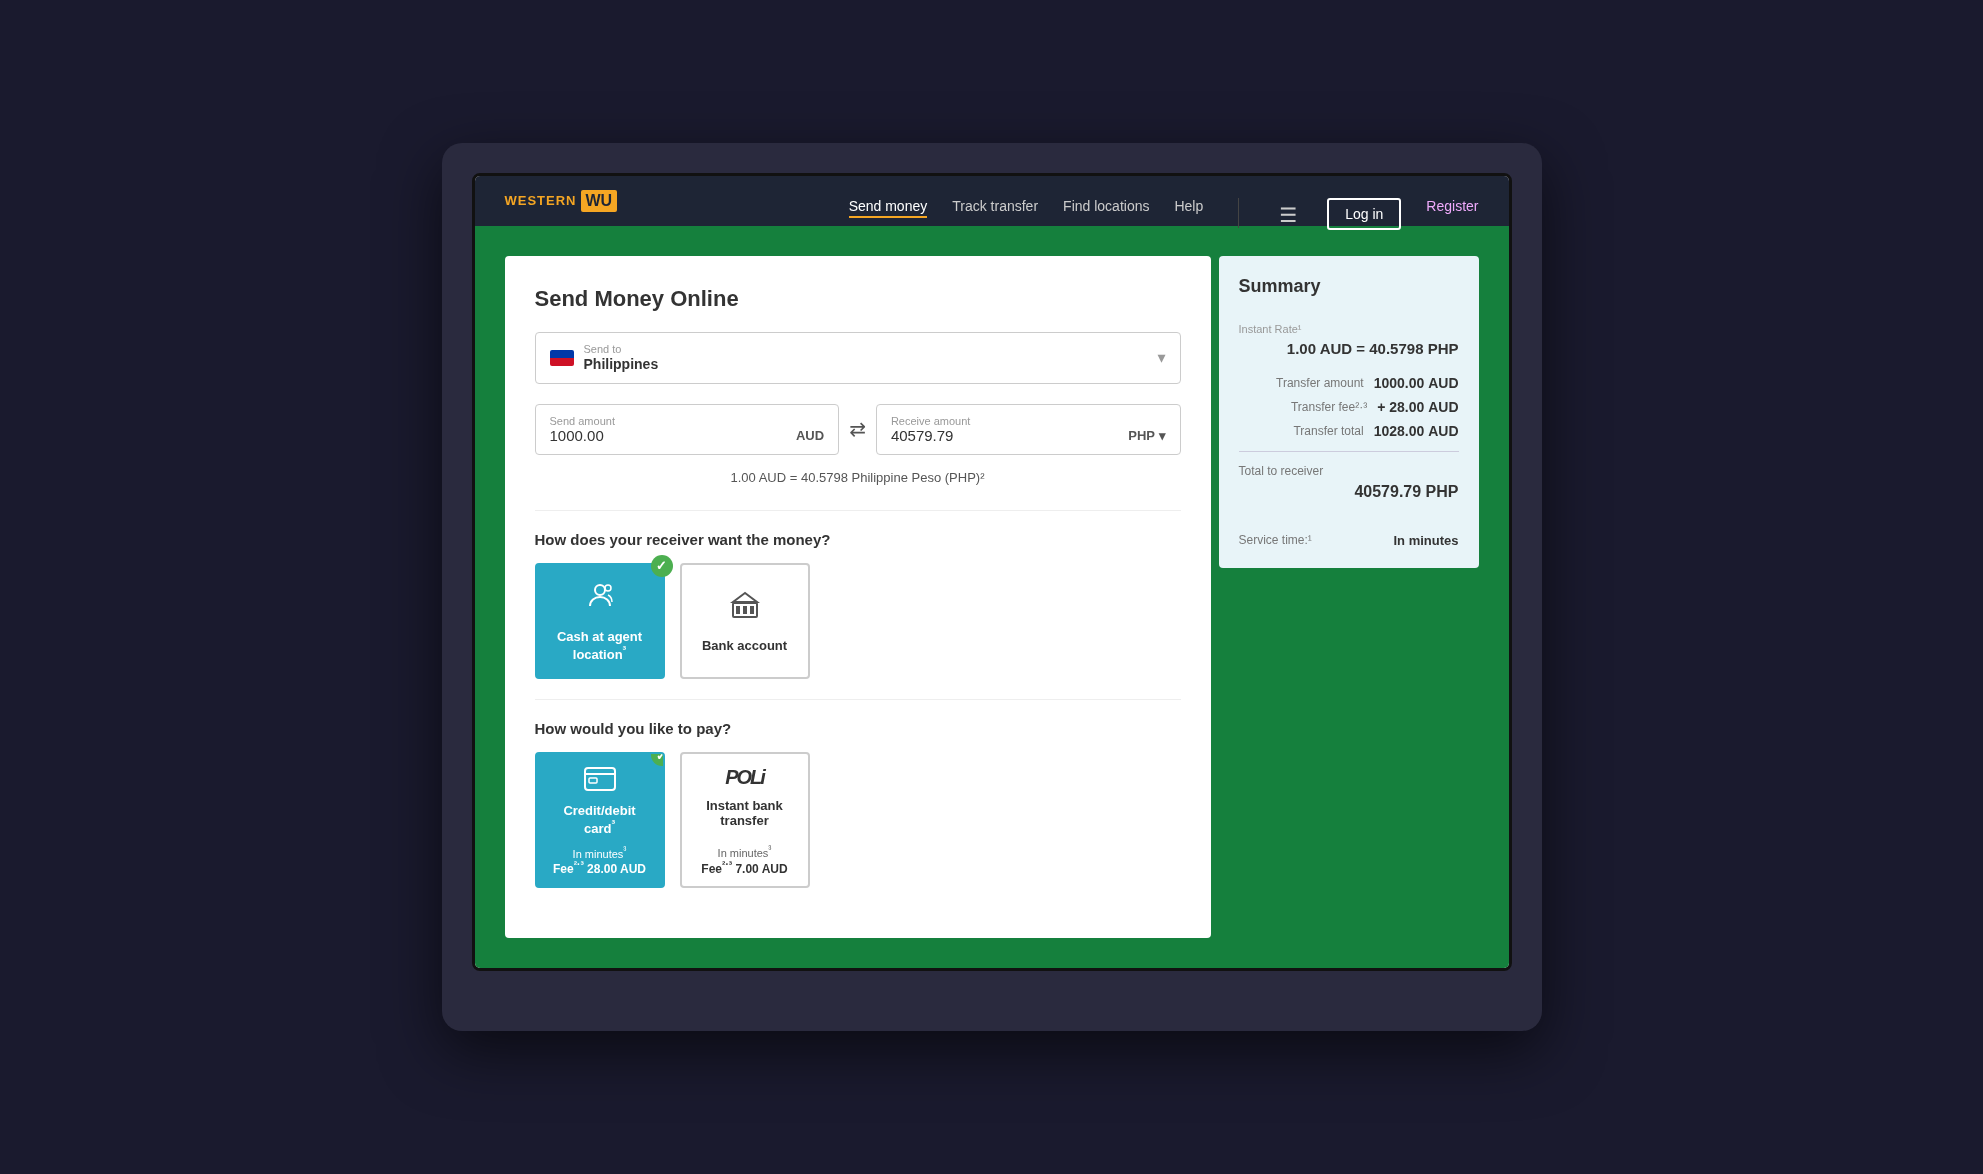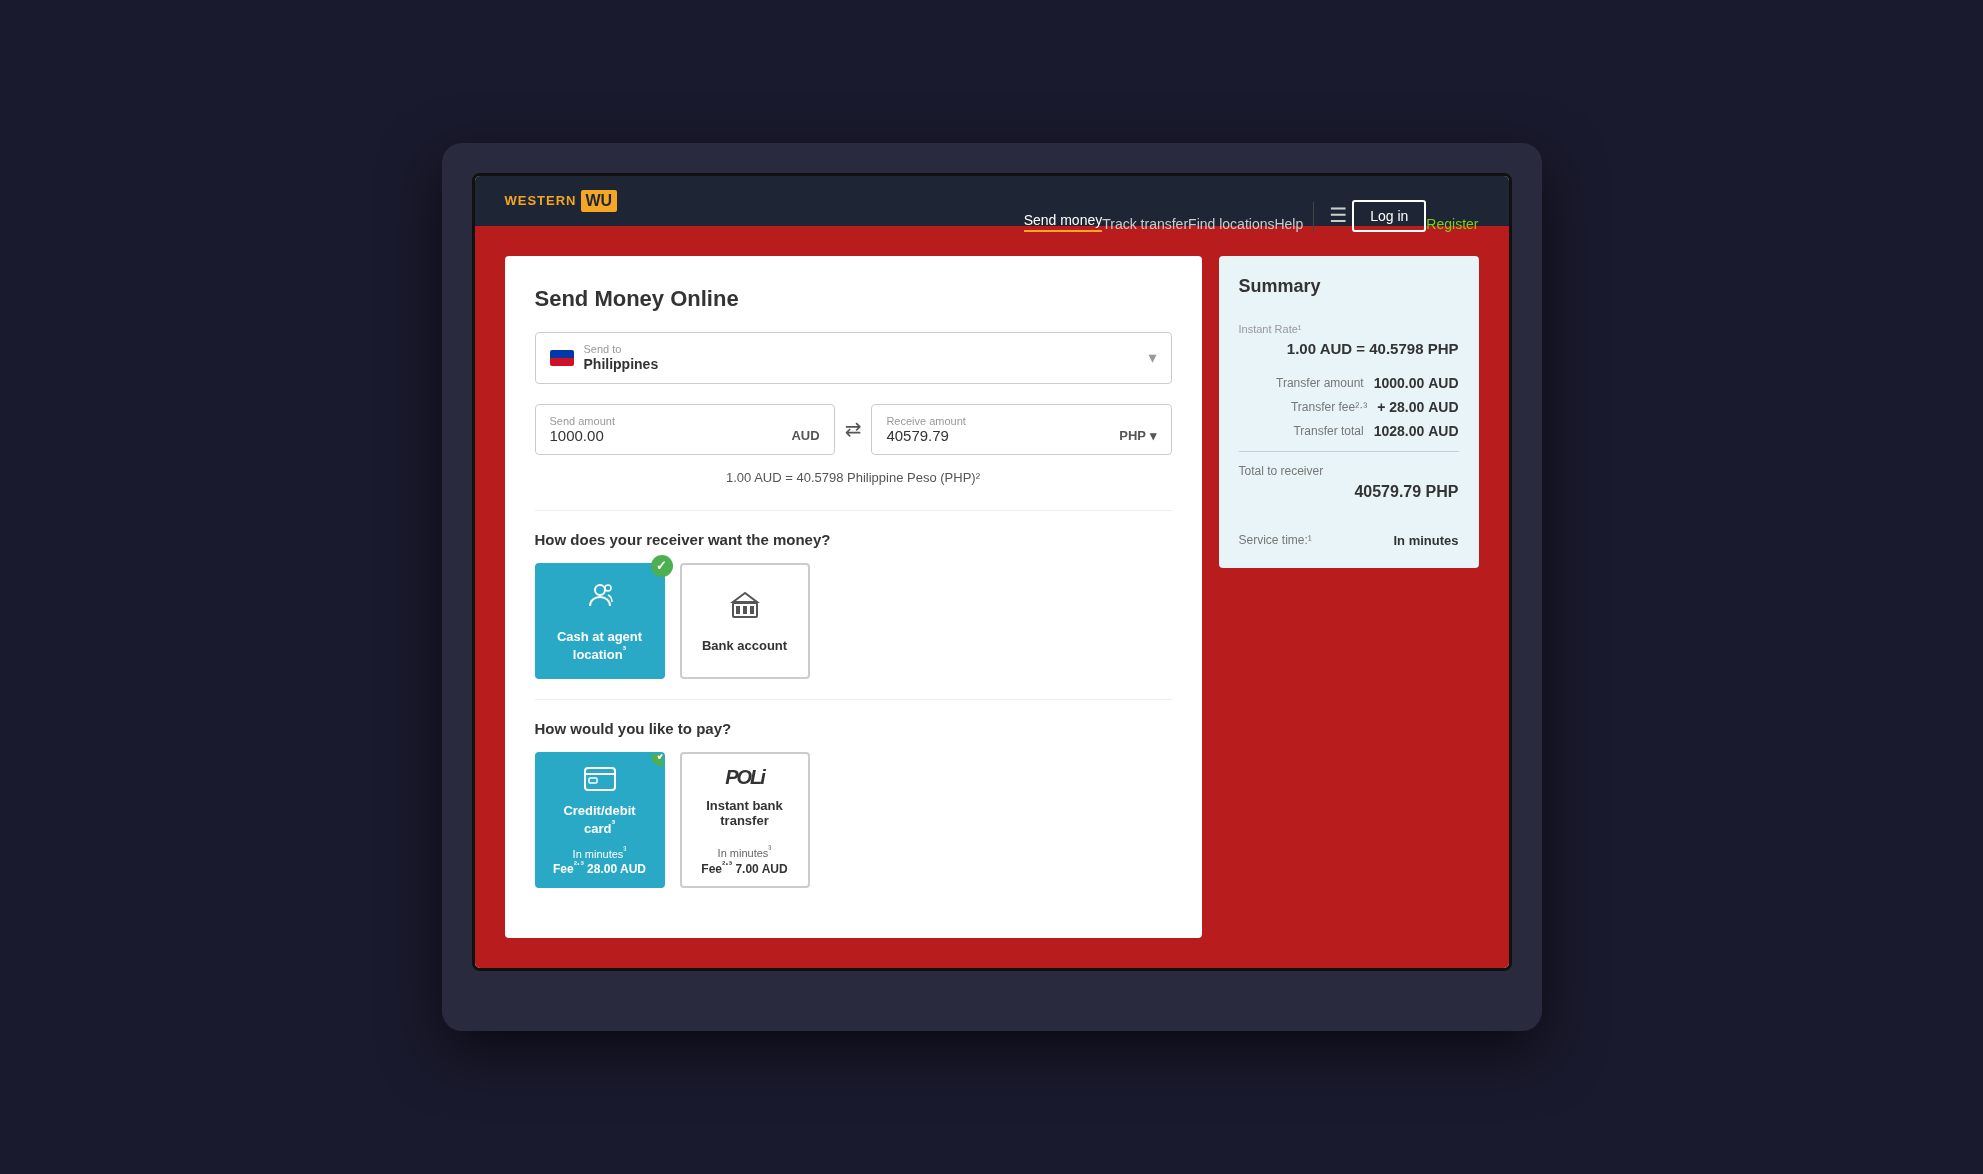--- a/index.html
+++ b/index.html
@@ -57,21 +57,22 @@
       background: #f5a623;
       color: #1e2535;
       font-weight: 900;
       font-size: 16px;
       padding: 2px 5px;
       border-radius: 2px;
     }
 
     .nav-links {
       display: flex;
-      align-items: flex-end;
+      align-items: flex-start;
+      gap: 25px;
       margin-top: 28px;
     }
 
     .nav-link {
       color: #ccc;
       font-size: 14px;
       cursor: pointer;
       text-decoration: none;
     }
 
@@ -103,31 +104,31 @@
       color: #fff;
       padding: 6px 16px;
       cursor: pointer;
       font-size: 14px;
       border-radius: 3px;
     }
 
     .register-btn {
       background: none;
       border: none;
-      color: #84cc16;
+      color: #f0abfc;
       cursor: pointer;
       font-size: 14px;
     }
 
     
     .main-content {
       display: flex;
-      gap: 17px;
+      gap: 8px;
       padding: 30px;
-      background: #b91c1c;
+      background: #15803d;
       min-height: 650px;
     }
 
     .form-section {
       flex: 1;
       background: #fff;
       border-radius: 4px;
       padding: 30px;
     }
 

